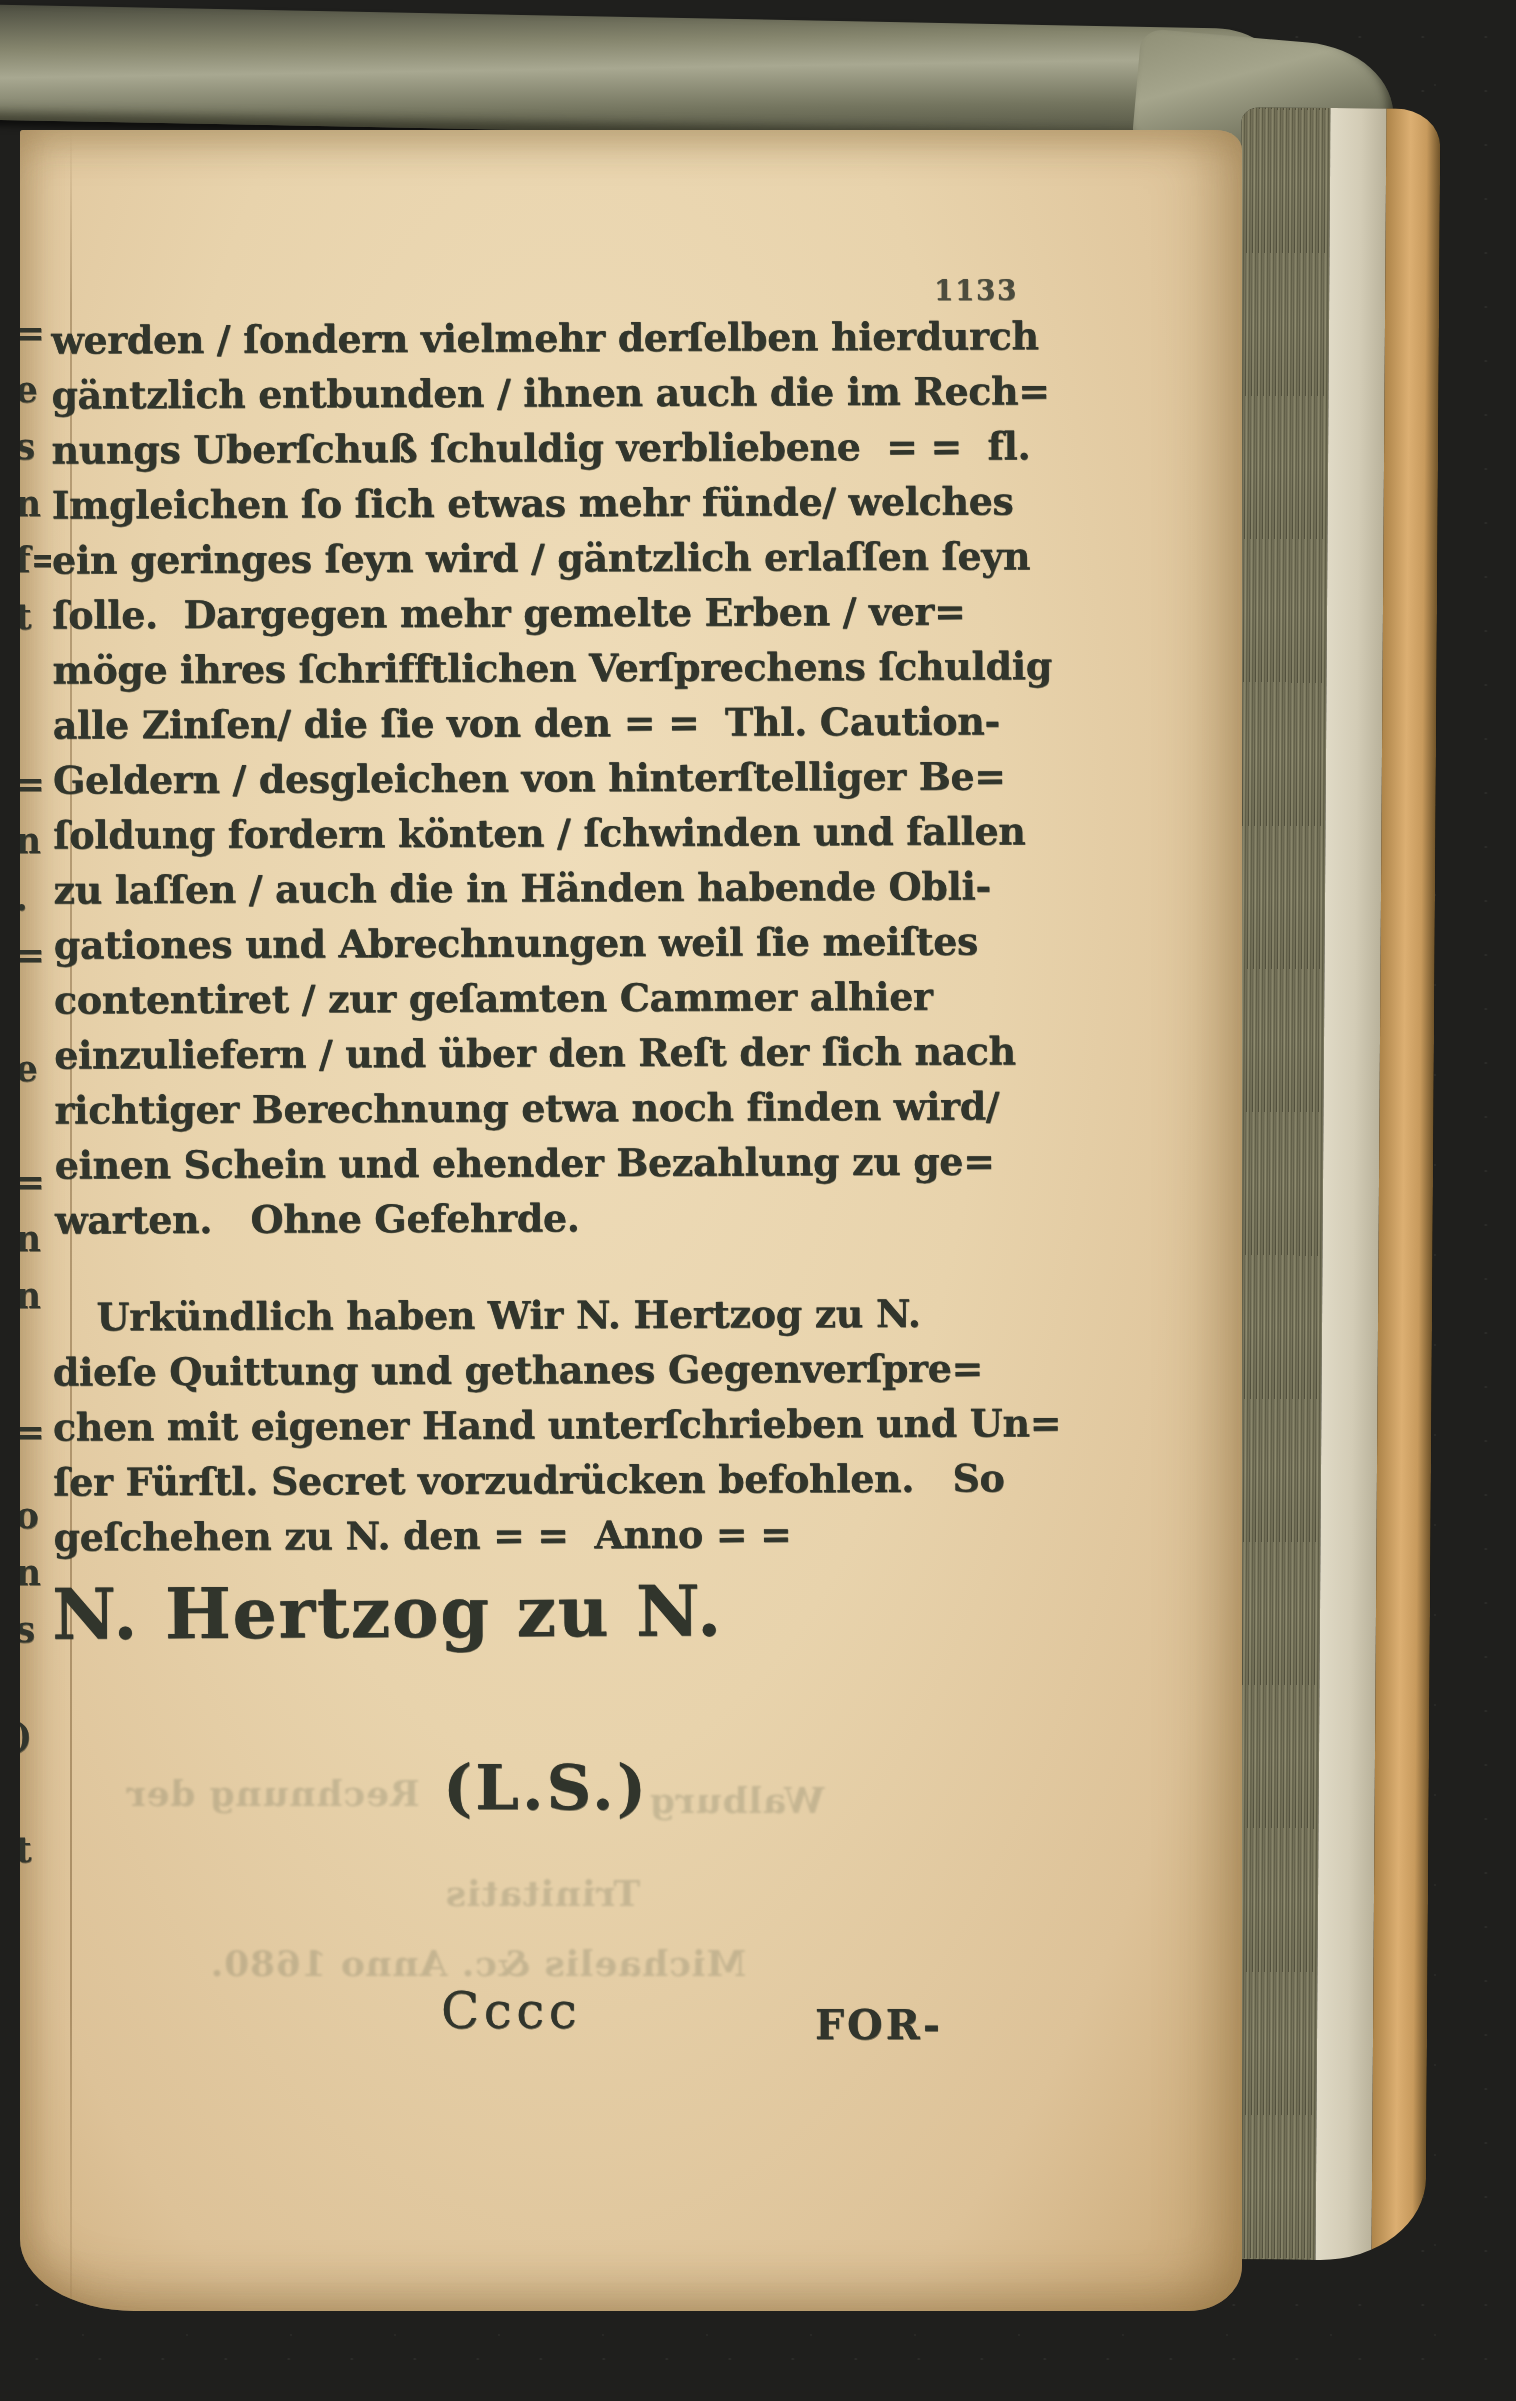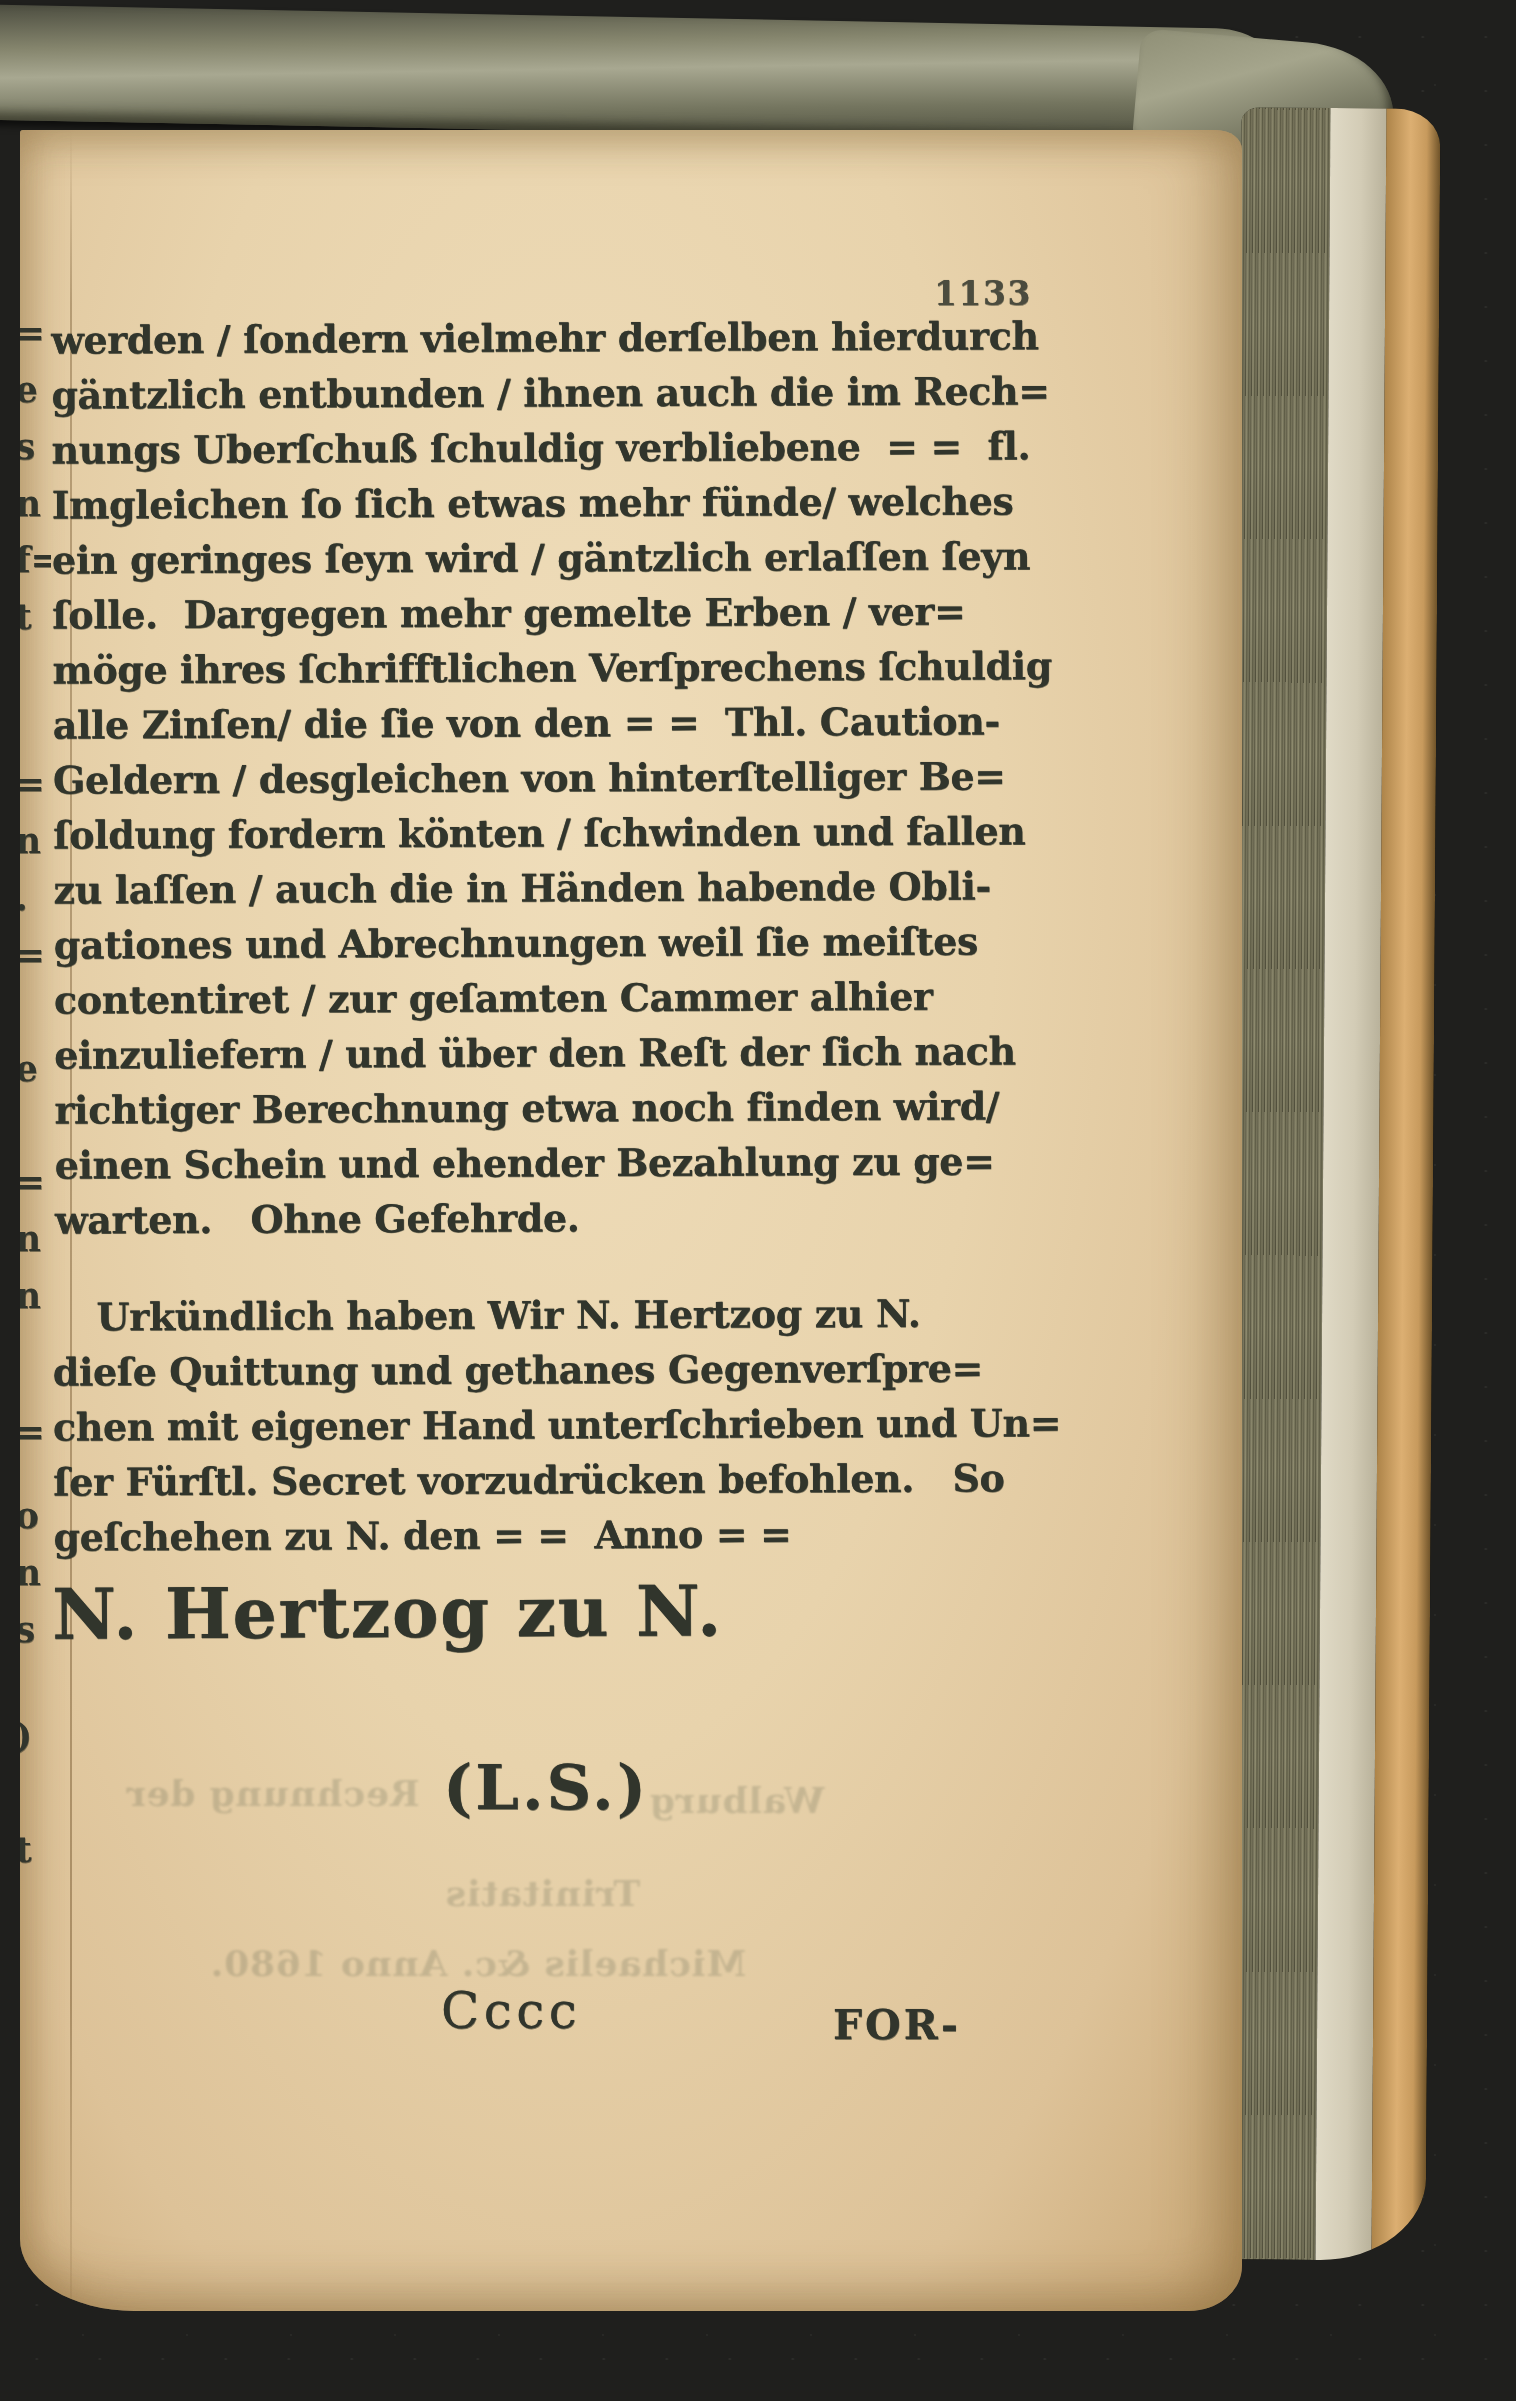--- a/index.html
+++ b/index.html
@@ -61,21 +61,21 @@
   }
 
   .ink{color:#31352c;text-shadow:0.4px 0.7px 0.5px rgba(45,50,38,.55), 0 0 0.8px rgba(45,50,38,.65);}
 
   .header-title{
     position:absolute;left:303px;top:130px;
     font-size:41px;font-weight:700;letter-spacing:5.3px;white-space:pre;
   }
   .page-number{
     position:absolute;left:914px;top:144px;
-    font-size:33px;font-weight:700;letter-spacing:1.5px;opacity:.85;
+    font-size:28px;font-weight:700;letter-spacing:1.5px;opacity:.85;
   }
 
   .text-block{position:absolute;transform:rotate(-.25deg);}
   .text-line{
     font-size:38px;font-weight:700;line-height:55px;height:55px;
     white-space:pre;letter-spacing:-0.4px;position:relative;
   }
   .para1{left:33px;top:180px;width:1168px;}
   .para2{left:33px;top:1157px;width:1168px;}
   .para2 .text-line:first-child{padding-left:44px;}
@@ -87,21 +87,21 @@
   }
   .seal-mark{
     position:absolute;left:391px;top:1621px;
     font-size:62px;font-weight:700;letter-spacing:3px;margin-left:32px;
   }
   .signature-mark{
     position:absolute;left:421px;top:1852px;
     font-size:50px;font-weight:400;letter-spacing:4.5px;
   }
   .catchword{
-    position:absolute;left:813px;top:1871px;
+    position:absolute;left:795px;top:1871px;
     font-size:41px;font-weight:700;letter-spacing:3px;
   }
 
   
   .show-through{position:absolute;left:0;top:0;width:100%;height:100%;pointer-events:none;}
   .show-through > *{
     position:absolute;font-size:36px;font-weight:700;letter-spacing:0.8px;
     color:#49523f;opacity:.20;filter:blur(0.9px);
     transform:scaleX(-1);white-space:pre;
   }

